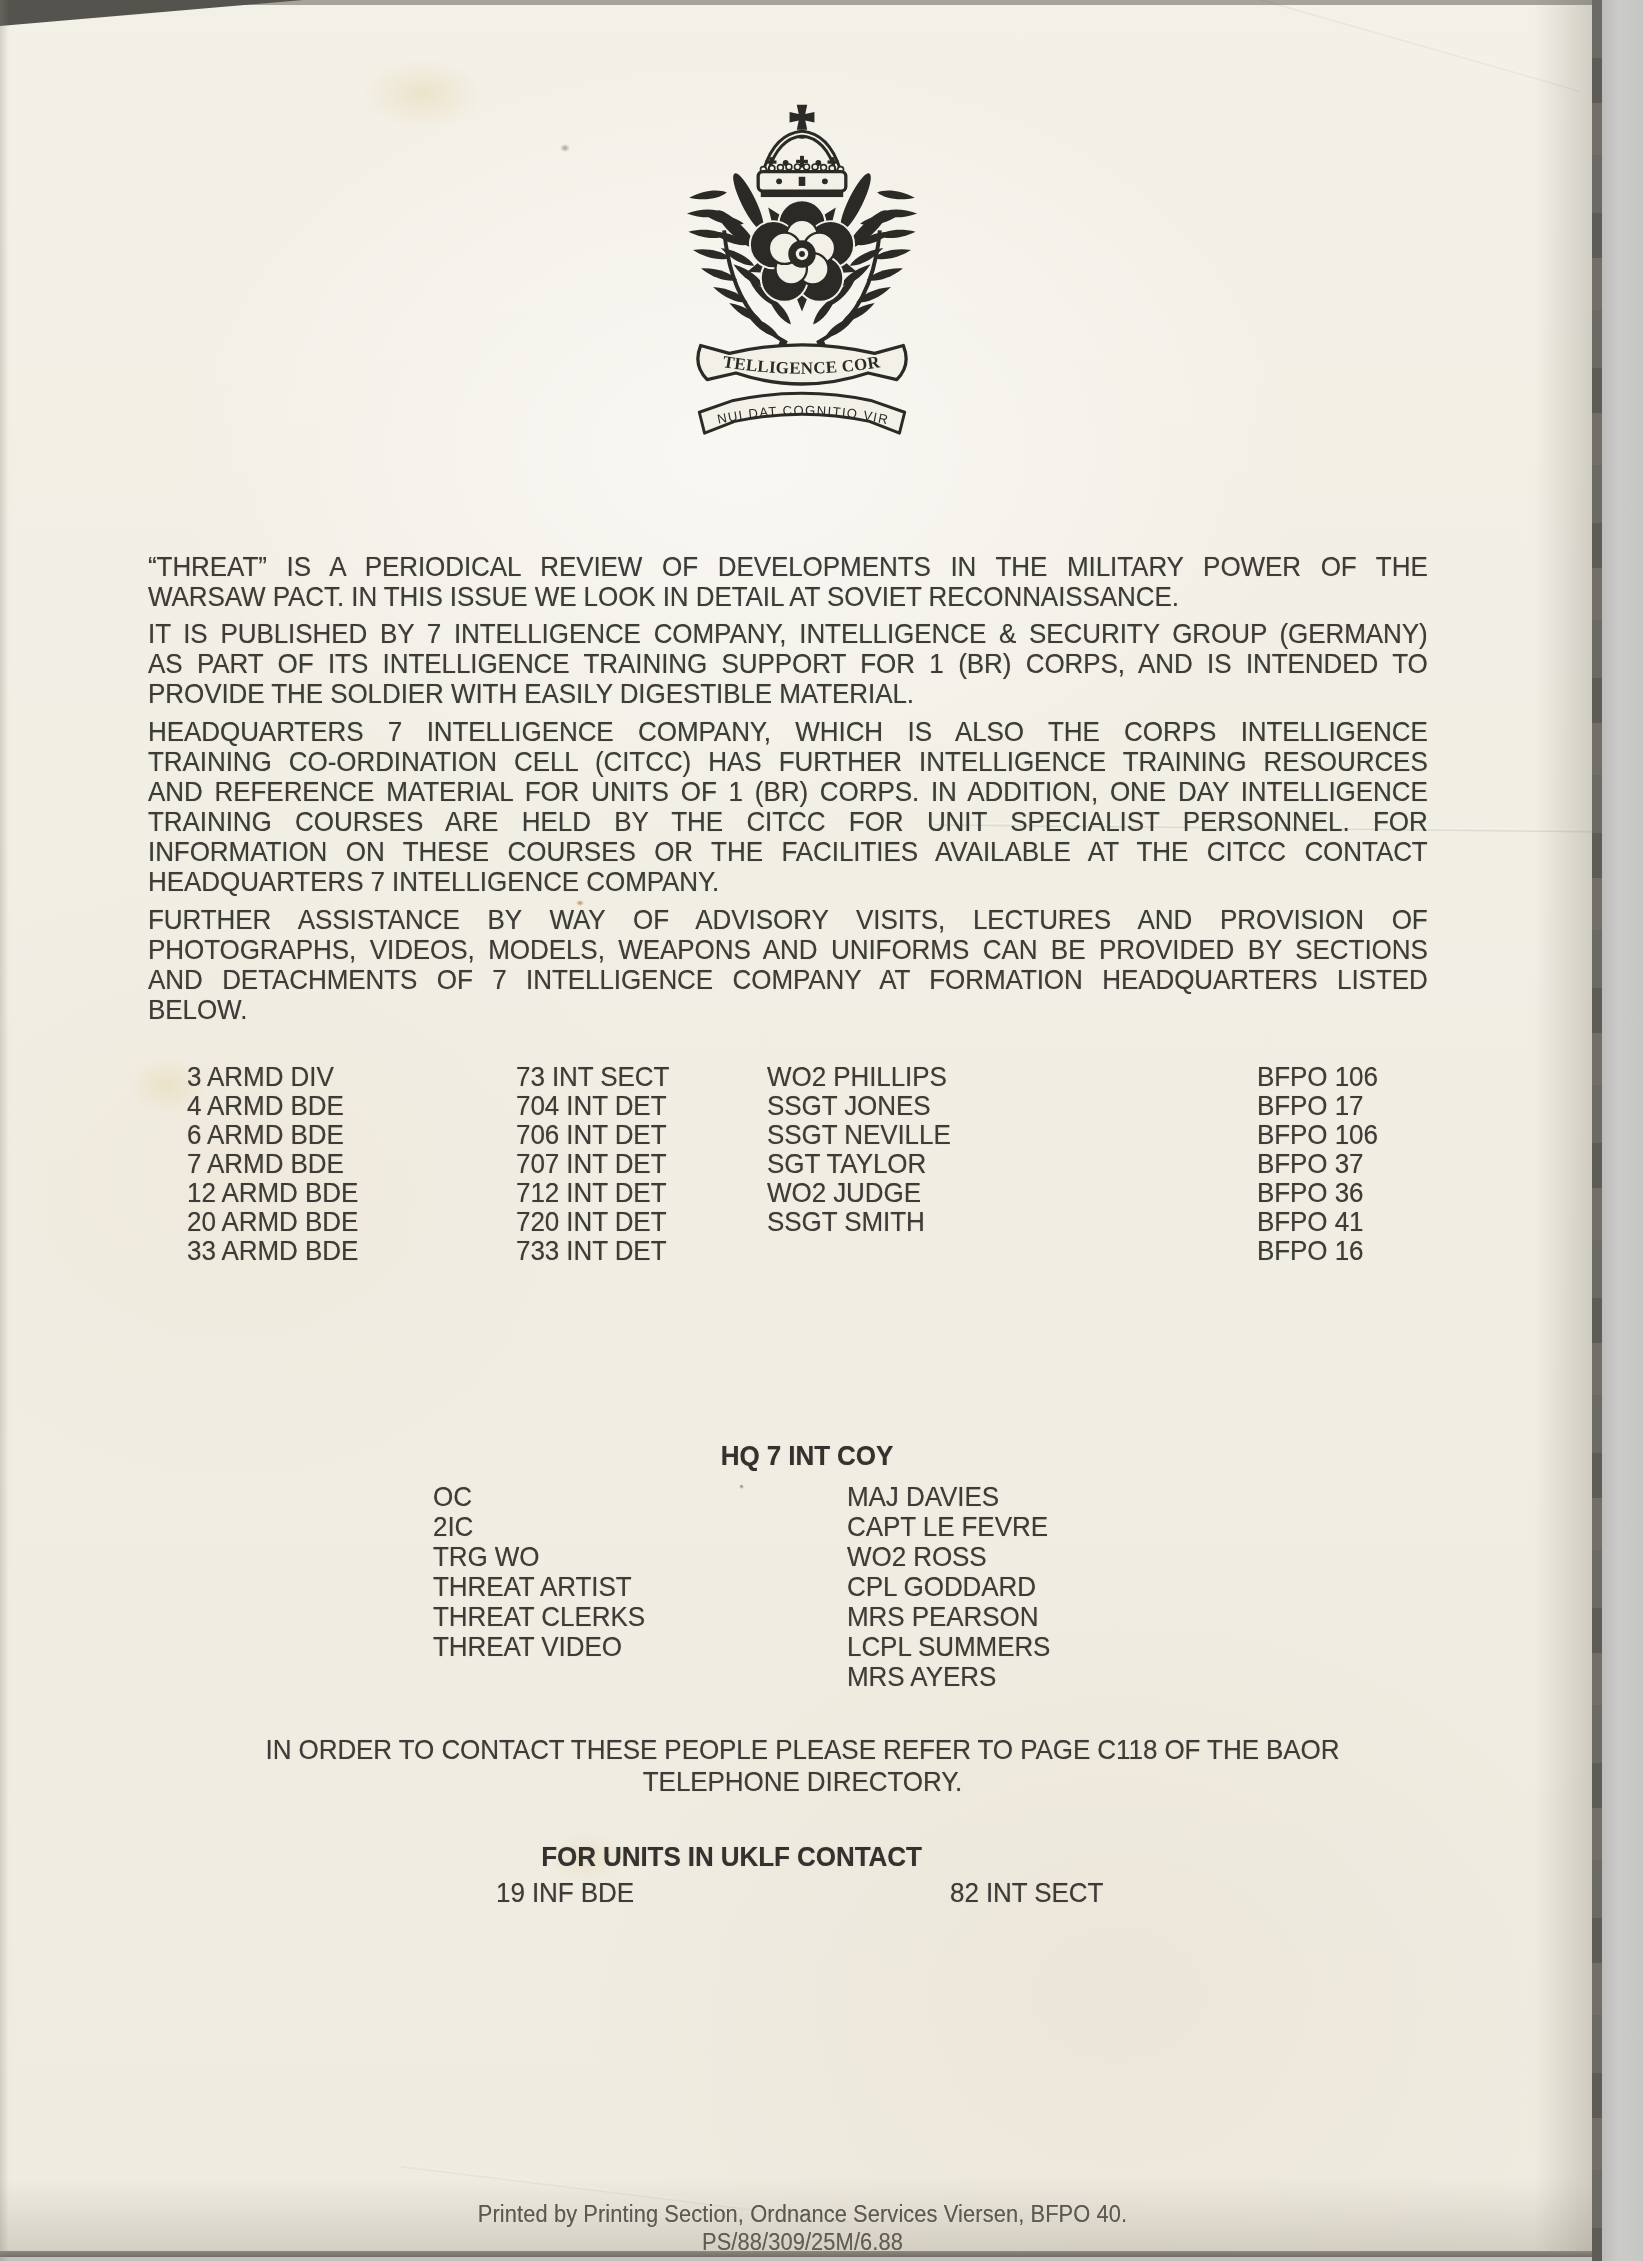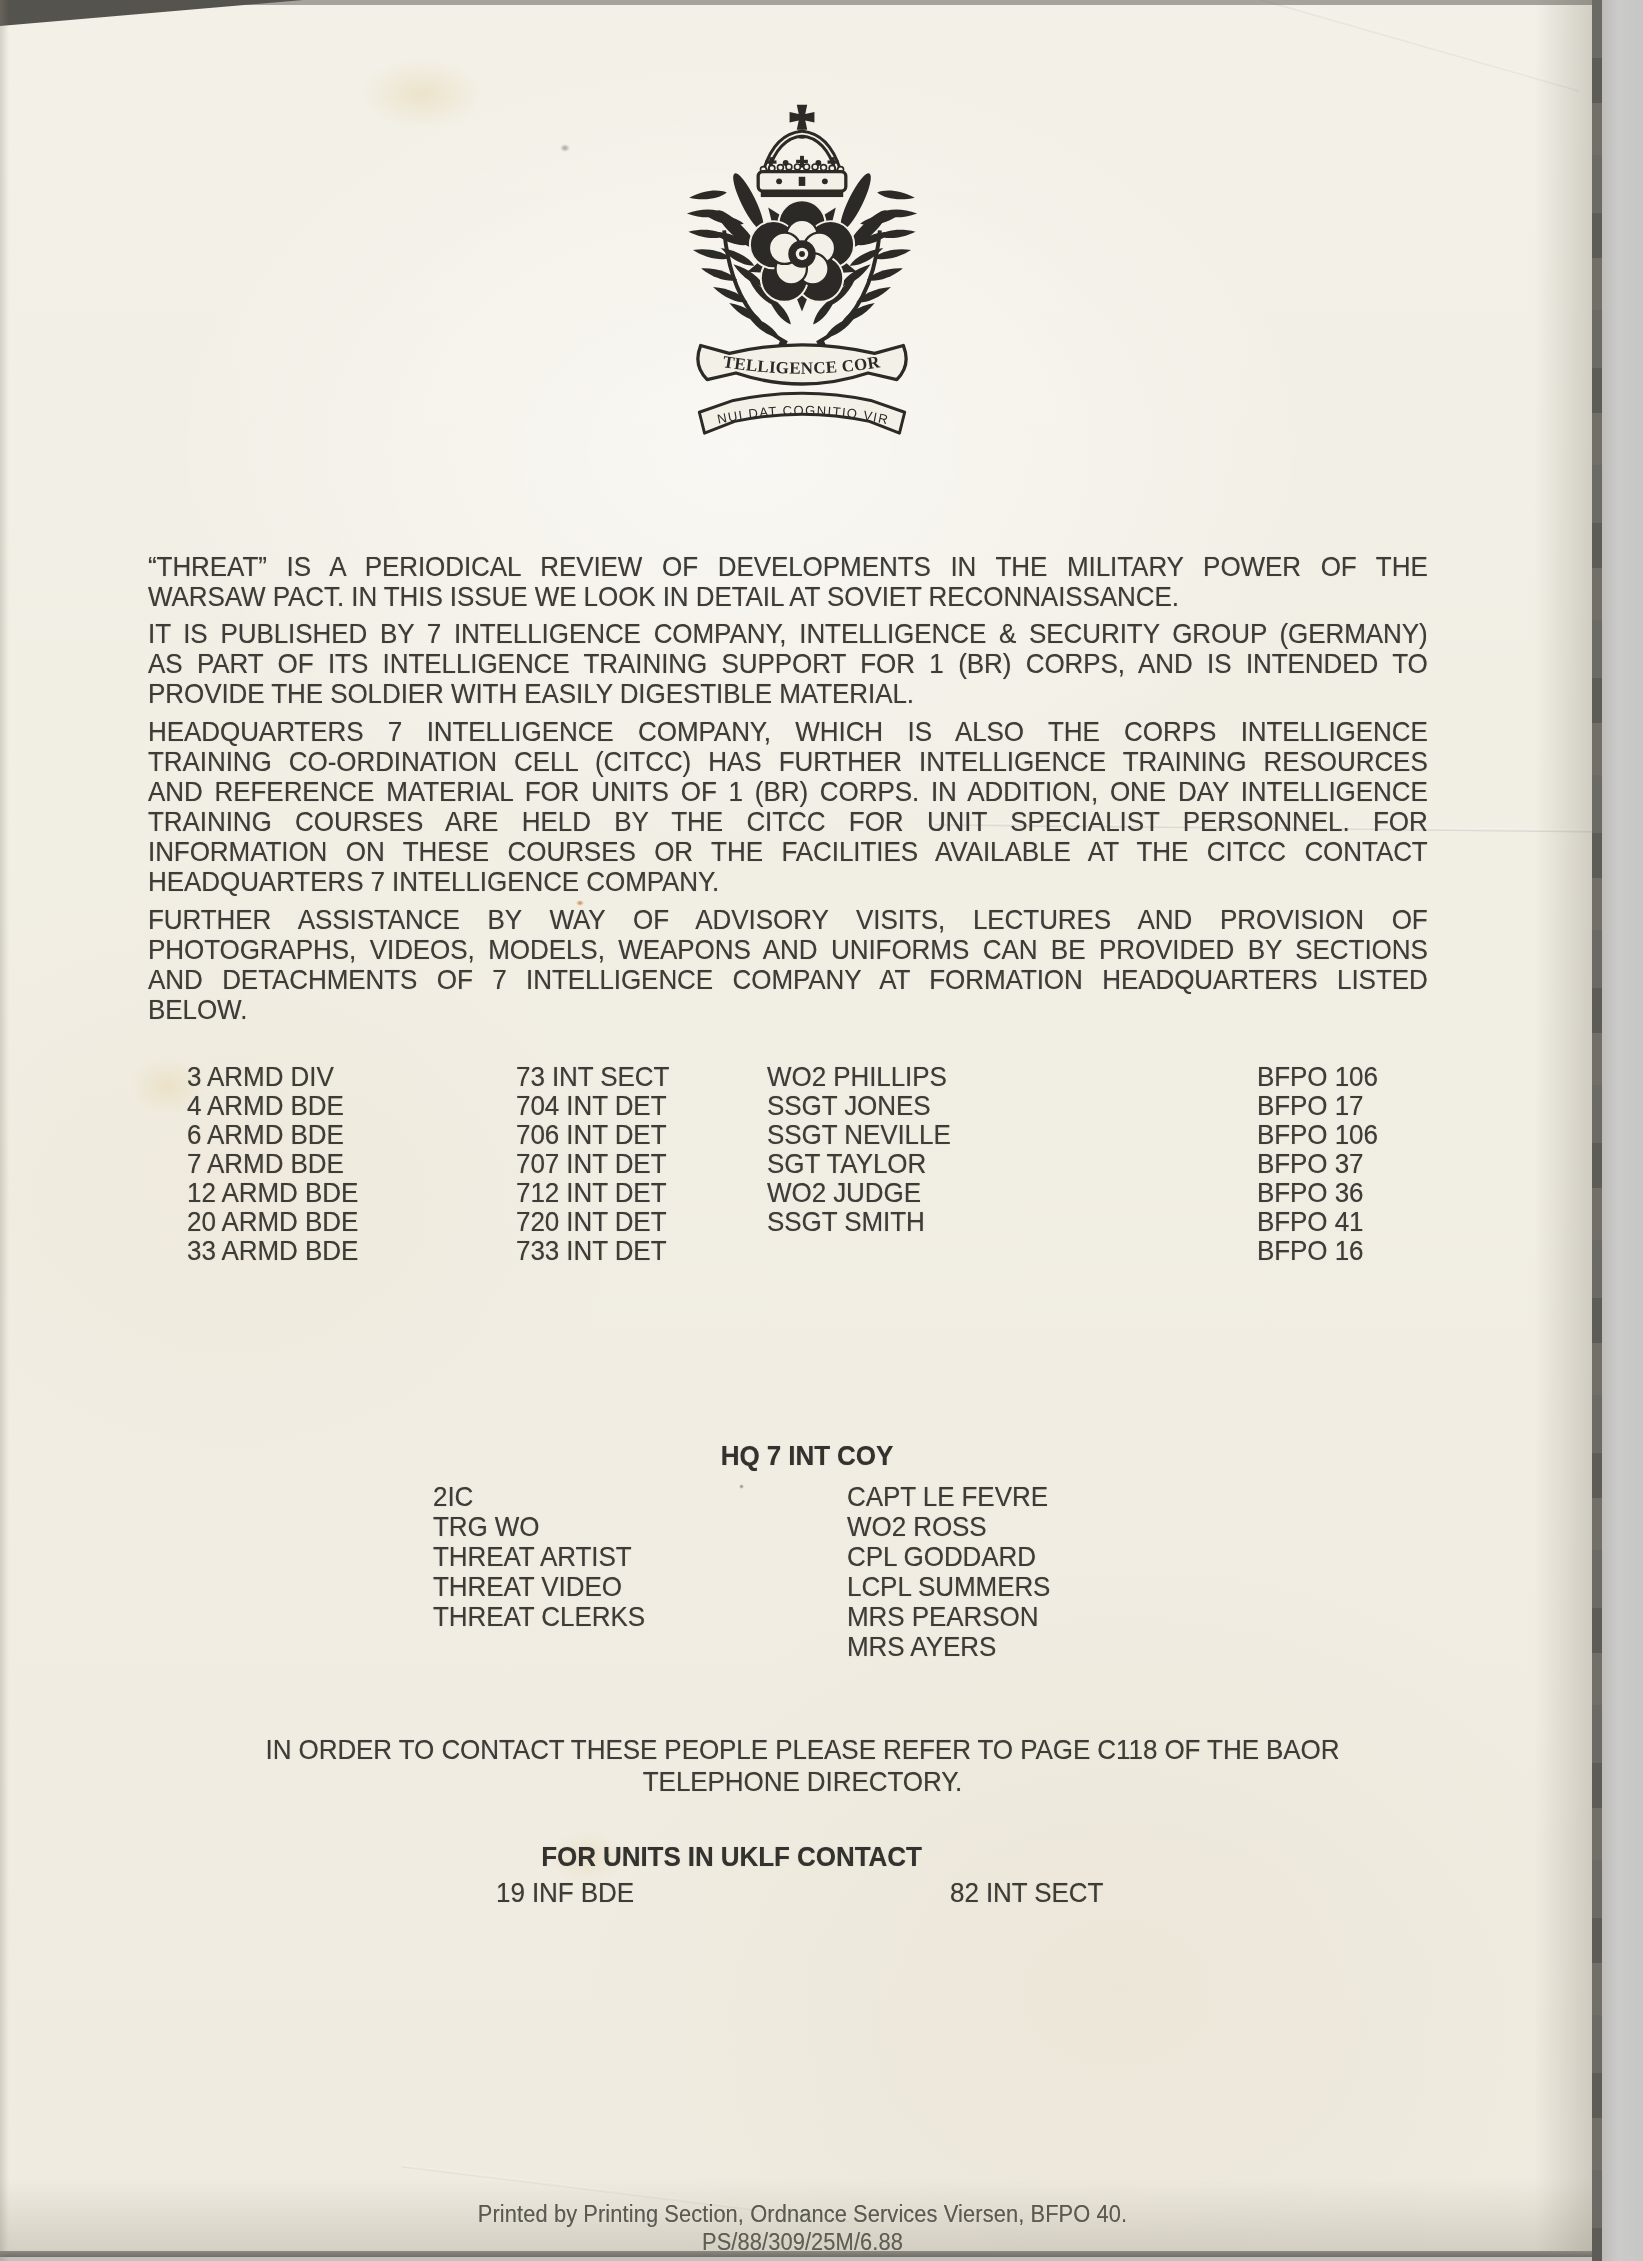--- a/index.html
+++ b/index.html
@@ -253,38 +253,42 @@
       <span class="c-formation">33 ARMD BDE</span>
       <span class="c-unit">733 INT DET</span>
       <span class="c-contact"></span>
       <span class="c-bfpo">BFPO 16</span>
     </div>
   </div>
 
   <div class="abs txt hq-title">HQ 7 INT COY</div>
   <div class="abs txt htable">
     <div class="hrow">
+      <span class="h-role">OC</span>
+      <span class="h-name">MAJ DAVIES</span>
+    </div>
+    <div class="hrow">
       <span class="h-role">2IC</span>
       <span class="h-name">CAPT LE FEVRE</span>
     </div>
     <div class="hrow">
       <span class="h-role">TRG WO</span>
       <span class="h-name">WO2 ROSS</span>
     </div>
     <div class="hrow">
       <span class="h-role">THREAT ARTIST</span>
       <span class="h-name">CPL GODDARD</span>
     </div>
     <div class="hrow">
+      <span class="h-role">THREAT CLERKS</span>
+      <span class="h-name">MRS PEARSON</span>
+    </div>
+    <div class="hrow">
       <span class="h-role">THREAT VIDEO</span>
       <span class="h-name">LCPL SUMMERS</span>
-    </div>
-    <div class="hrow">
-      <span class="h-role">THREAT CLERKS</span>
-      <span class="h-name">MRS PEARSON</span>
     </div>
     <div class="hrow">
       <span class="h-role"></span>
       <span class="h-name">MRS AYERS</span>
     </div>
   </div>
 
   <div class="abs txt note">
     <div>IN ORDER TO CONTACT THESE PEOPLE PLEASE REFER TO PAGE C118 OF THE BAOR</div>
     <div>TELEPHONE DIRECTORY.</div>

